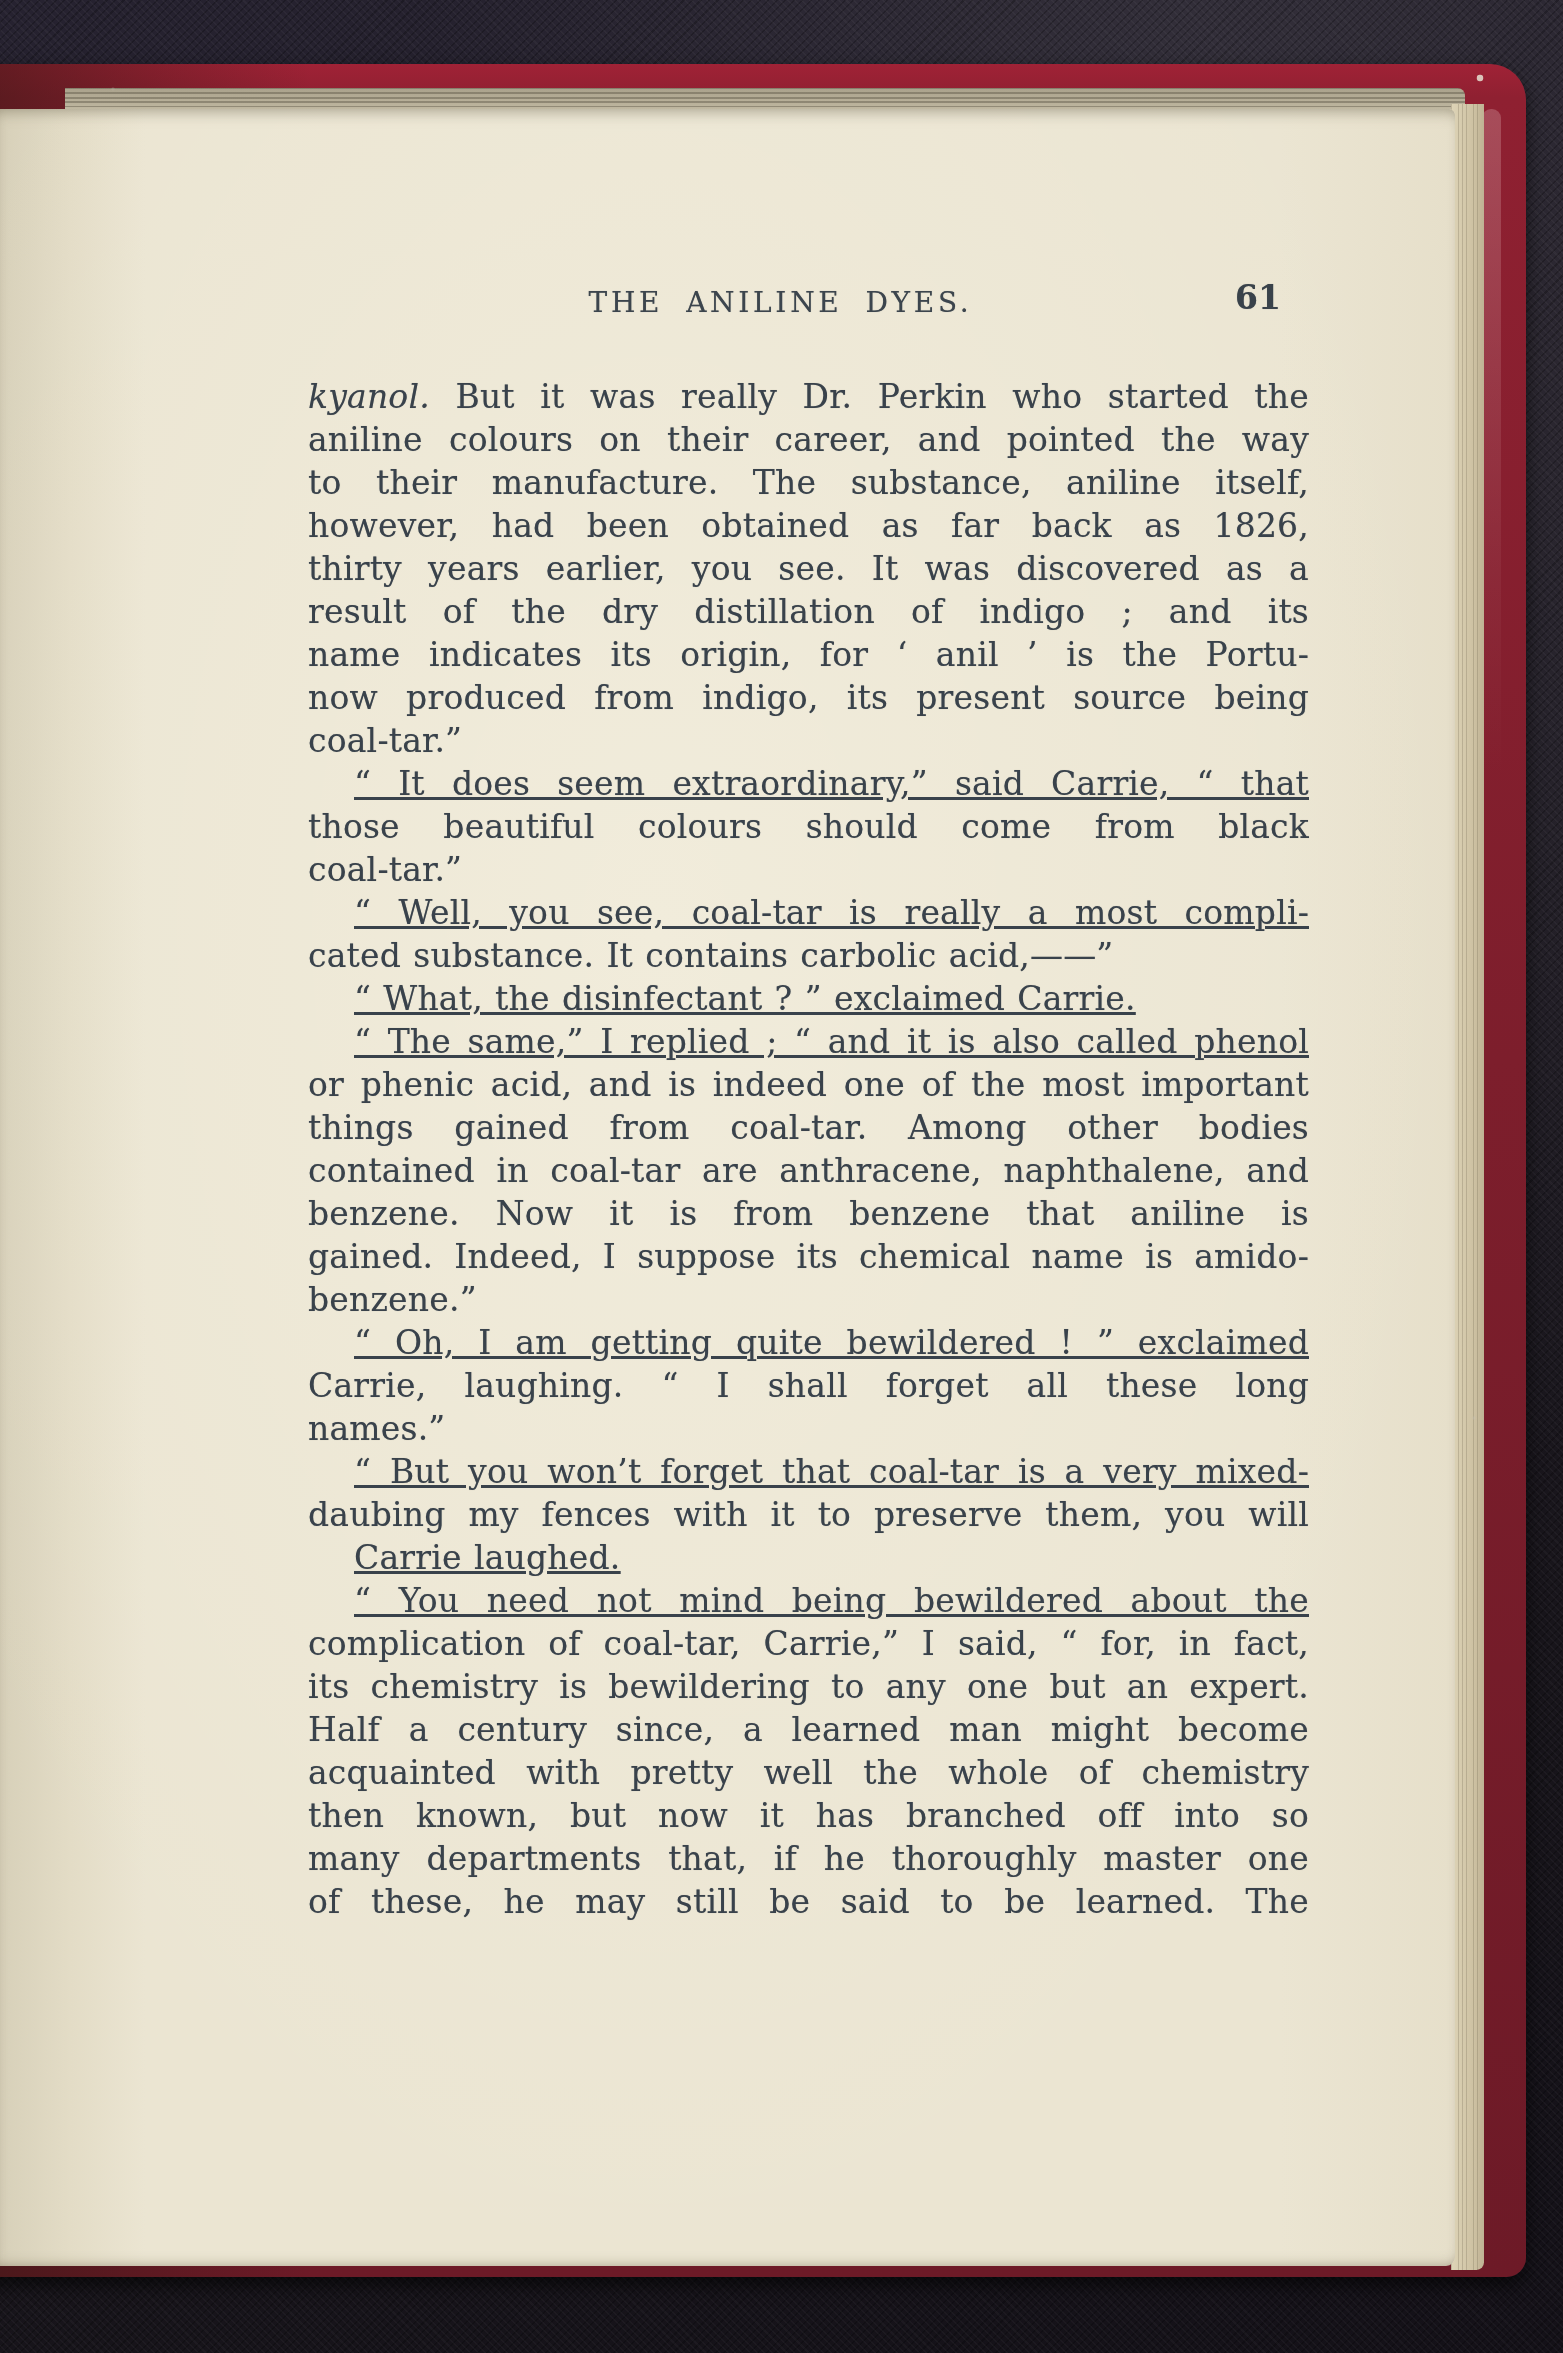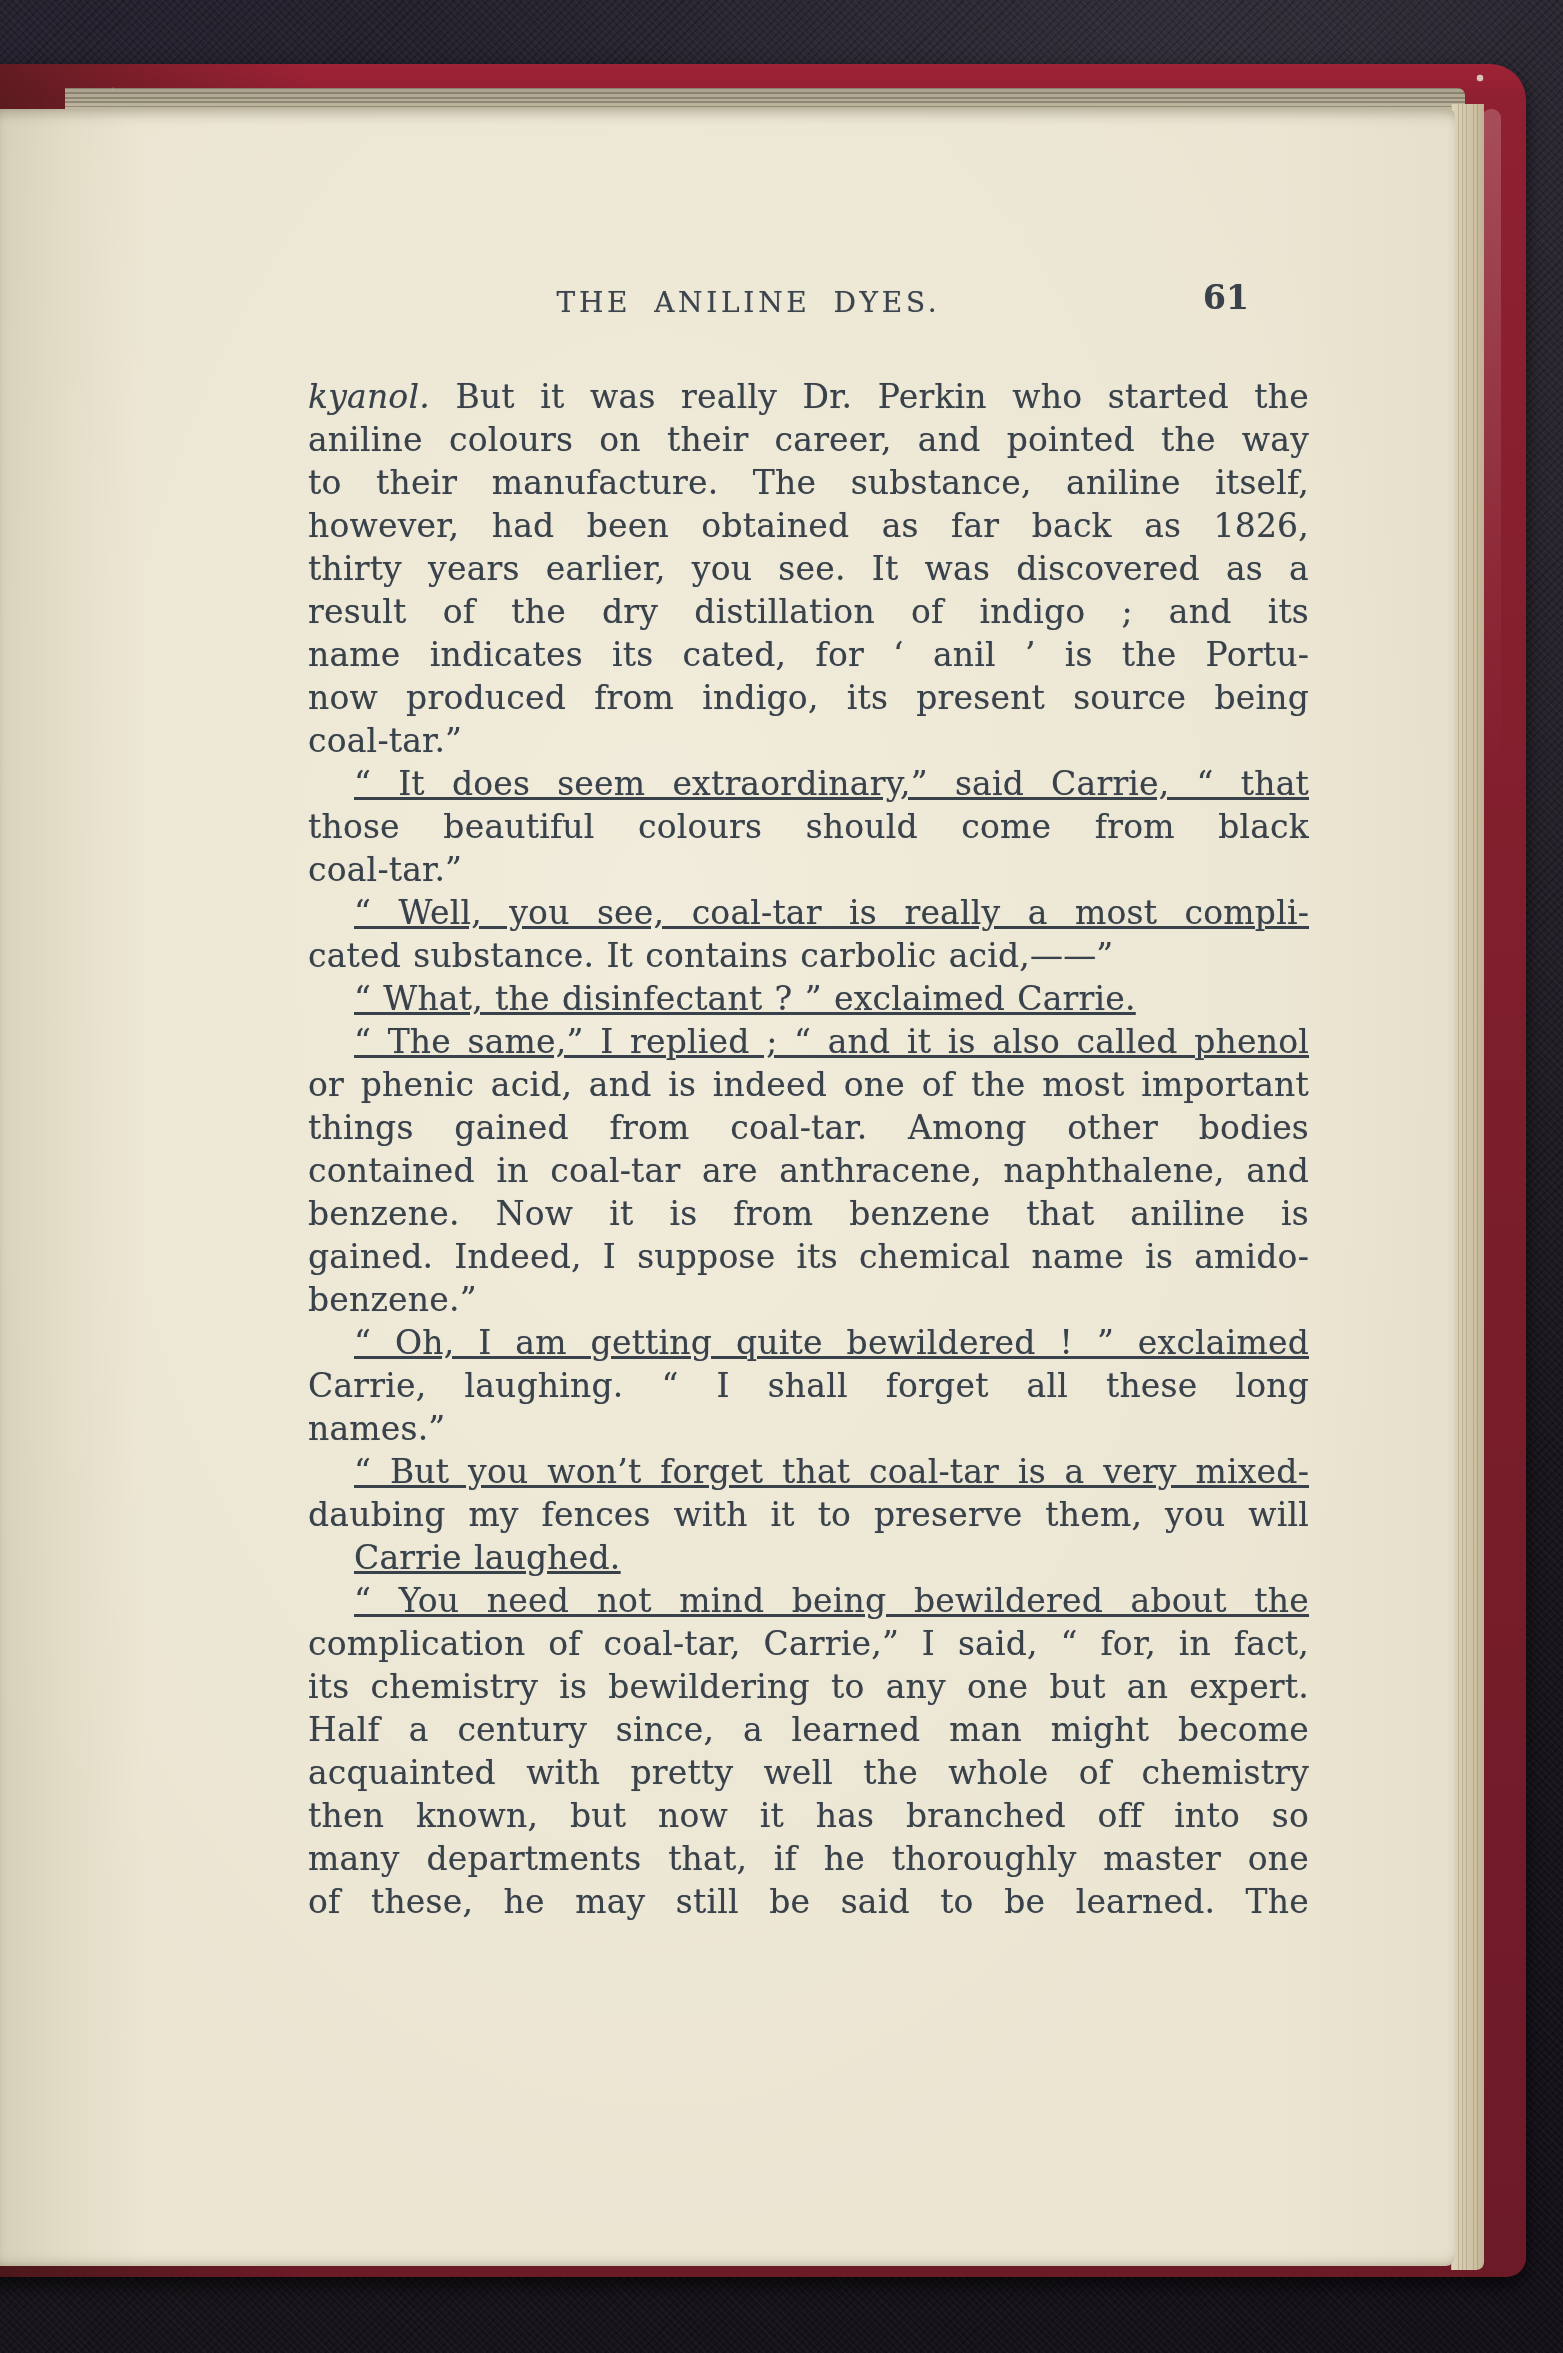--- a/index.html
+++ b/index.html
@@ -59,21 +59,21 @@
     position:absolute;left:0;top:109px;width:1455px;height:2157px;
     border-radius:0 6px 9px 0;
     background:
       radial-gradient(ellipse at 45% 38%, rgba(255,252,240,.30), transparent 72%),
       linear-gradient(to right,#d7d0b9 0,#e3dcc6 71px,#ebe5d2 145px,#ebe5d2 88%,#e6dfca 100%);
     box-shadow:
       inset 0 12px 15px -10.4px rgba(100,92,70,.55),
       inset 0 -9px 12px -8.2px rgba(118,108,84,.5);
     color:#3a434b;
   }
-  .running-header{position:absolute;left:248px;top:173px;width:1001px;height:42px;}
+  .running-header{position:absolute;left:280px;top:173px;width:1001px;height:42px;}
   .header-title{
     position:absolute;left:0;right:0;top:0;text-align:center;
     font-size:28px;line-height:42px;letter-spacing:3.7px;word-spacing:10.4px;
     color:#3c454d;text-shadow:0 0 0.7px rgba(60,68,76,.5);
   }
   .page-number{
     position:absolute;right:0;top:-5.2px;
     font-size:33px;line-height:42px;
     color:#39424a;text-shadow:0 0 0.7px rgba(60,68,76,.5);font-weight:bold;
   }
@@ -106,21 +106,21 @@
       <div class="page-number">61</div>
     </div>
     <div class="text-block">
         <div class="para">
           <div class="line just"><i>kyanol.</i>  But it was really Dr. Perkin who started the</div>
           <div class="line just">aniline colours on their career, and pointed the way</div>
           <div class="line just">to their manufacture.  The substance, aniline itself,</div>
           <div class="line just">however, had been obtained as far back as 1826,</div>
           <div class="line just">thirty years earlier, you see.  It was discovered as a</div>
           <div class="line just">result of the dry distillation of indigo ; and its</div>
-          <div class="line just">name indicates its cated, for ‘ anil ’ is the Portu-</div>
+          <div class="line just">name indicates its origin, for ‘ anil ’ is the Portu-</div>
           <div class="line just">now produced from indigo, its present source being</div>
           <div class="line">coal-tar.”</div>
         </div>
         <div class="para">
           <div class="line just indent">“ It does seem extraordinary,” said Carrie, “ that</div>
           <div class="line just">those beautiful colours should come from black</div>
           <div class="line">coal-tar.”</div>
         </div>
         <div class="para">
           <div class="line just indent">“ Well, you see, coal-tar is really a most compli-</div>

